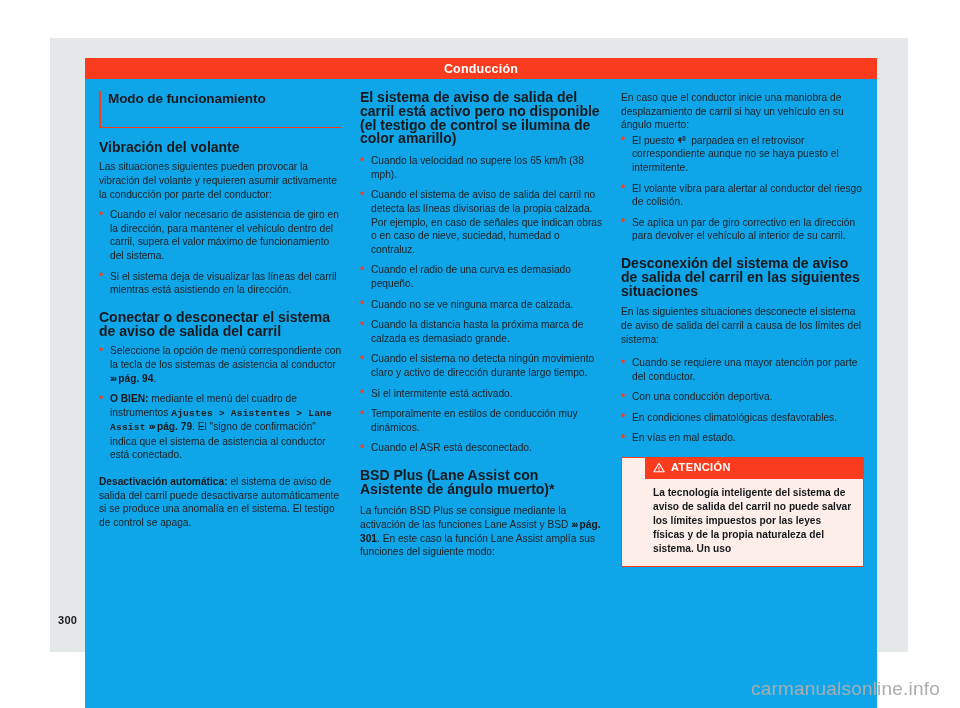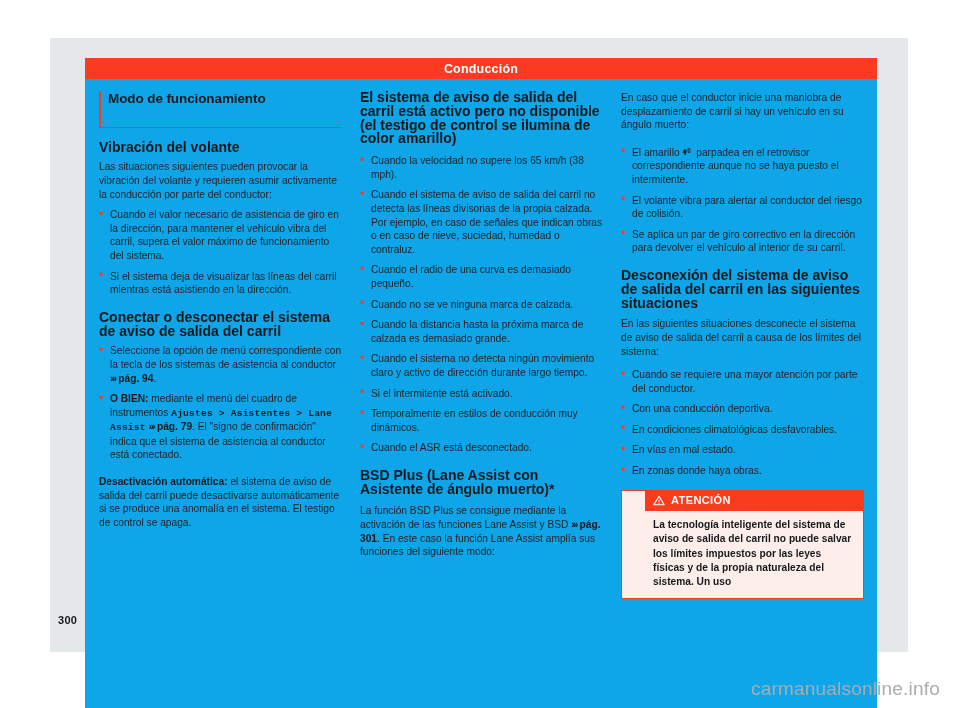--- a/index.html
+++ b/index.html
@@ -210,21 +210,21 @@
       <div class="col">
 
         <div class="title-block">
           <div class="t">Modo de funcionamiento</div>
         </div>
 
         <h3 class="sub">Vibración del volante</h3>
         <p>Las situaciones siguientes pueden provocar la vibración del volante y requieren asumir activamente la conducción por parte del conductor:</p>
 
         <ul class="bl">
-          <li>Cuando el valor necesario de asistencia de giro en la dirección, para mantener el vehículo vibra del carril, supera el valor máximo de funcionamiento del sistema.</li>
+          <li>Cuando el valor necesario de asistencia de giro en la dirección, para mantener el vehículo dentro del carril, supera el valor máximo de funcionamiento del sistema.</li>
           <li>Si el sistema deja de visualizar las líneas del carril mientras está asistiendo en la dirección.</li>
         </ul>
 
         <h3 class="sub spaced">Conectar o desconectar el sistema de aviso de salida del carril</h3>
 
         <ul class="bl">
           <li><span>Seleccione la opción de menú correspondiente con la tecla de los sistemas de asistencia al conductor</span> <span class="arrows">›››</span> <span class="ref">pág. 94</span>.</li>
           <li><b>O BIEN:</b> <span>mediante el menú del cuadro de instrumentos</span> <span class="mono">Ajustes &gt; Asistentes &gt; Lane Assist</span> <span class="arrows">›››</span> <span class="ref">pág. 79</span><span>. El "signo de confirmación" indica que el sistema de asistencia al conductor está conectado.</span></li>
         </ul>
 
@@ -249,24 +249,24 @@
         </ul>
 
         <h3 class="sub spaced" style="margin-bottom:8px;">BSD Plus (Lane Assist con Asistente de ángulo muerto)*</h3>
 
         <p><span>La función BSD Plus se consigue mediante la activación de las funciones Lane Assist y BSD</span> <span class="arrows">›››</span> <span class="ref">pág. 301</span><span>. En este caso la función Lane Assist amplía sus funciones del siguiente modo:</span></p>
 
       </div>
 
       <div class="col">
 
-        <p style="margin-bottom:14px;">En caso que el conductor inicie una maniobra de desplazamiento de carril si hay un vehículo en su ángulo muerto:</p>
-
-        <ul class="bl">
-          <li><span>El amarillo</span>
+        <p style="margin-bottom:2px;">En caso que el conductor inicie una maniobra de desplazamiento de carril si hay un vehículo en su ángulo muerto:</p>
+
+        <ul class="bl">
+          <li><span>El puesto</span>
             <span class="bs-icon">
               <svg viewBox="0 0 22 18" width="11" height="9" aria-hidden="true">
                 <path d="M1 12 L4 5 L9 5 L9 12 Z" fill="#2a2d30"></path>
                 <path d="M5 12 L5 16 L8 16 L8 12 Z" fill="#2a2d30"></path>
                 <path d="M12 3 L16 3 L16 11 L12 11 Z" fill="none" stroke="#2a2d30" stroke-width="1.6"></path>
                 <path d="M13.5 3 L13.5 11" stroke="#2a2d30" stroke-width="1.2"></path>
               </svg>
             </span>
             <span>parpadea en el retrovisor correspondiente aunque no se haya puesto el intermitente.</span>
           </li>
@@ -276,21 +276,20 @@
 
         <h3 class="sub spaced" style="margin-bottom:7px;">Desconexión del sistema de aviso de salida del carril en las siguientes situaciones</h3>
 
         <p style="margin-bottom:10px;">En las siguientes situaciones desconecte el sistema de aviso de salida del carril a causa de los límites del sistema:</p>
 
         <ul class="bl">
           <li>Cuando se requiere una mayor atención por parte del conductor.</li>
           <li>Con una conducción deportiva.</li>
           <li>En condiciones climatológicas desfavorables.</li>
           <li>En vías en mal estado.</li>
-          <li>En zonas donde haya obras.</li>
         </ul>
 
         <div class="warn">
           <div class="warn-head">
             <span class="tri">
               <svg viewBox="0 0 14 12" width="12" height="11" aria-hidden="true">
                 <path d="M7 1 L13 11 L1 11 Z" fill="none" stroke="#ffffff" stroke-width="1.3" stroke-linejoin="round"></path>
                 <rect x="6.4" y="5" width="1.2" height="3.2" fill="#ffffff"></rect>
                 <rect x="6.4" y="9" width="1.2" height="1.2" fill="#ffffff"></rect>
               </svg>

